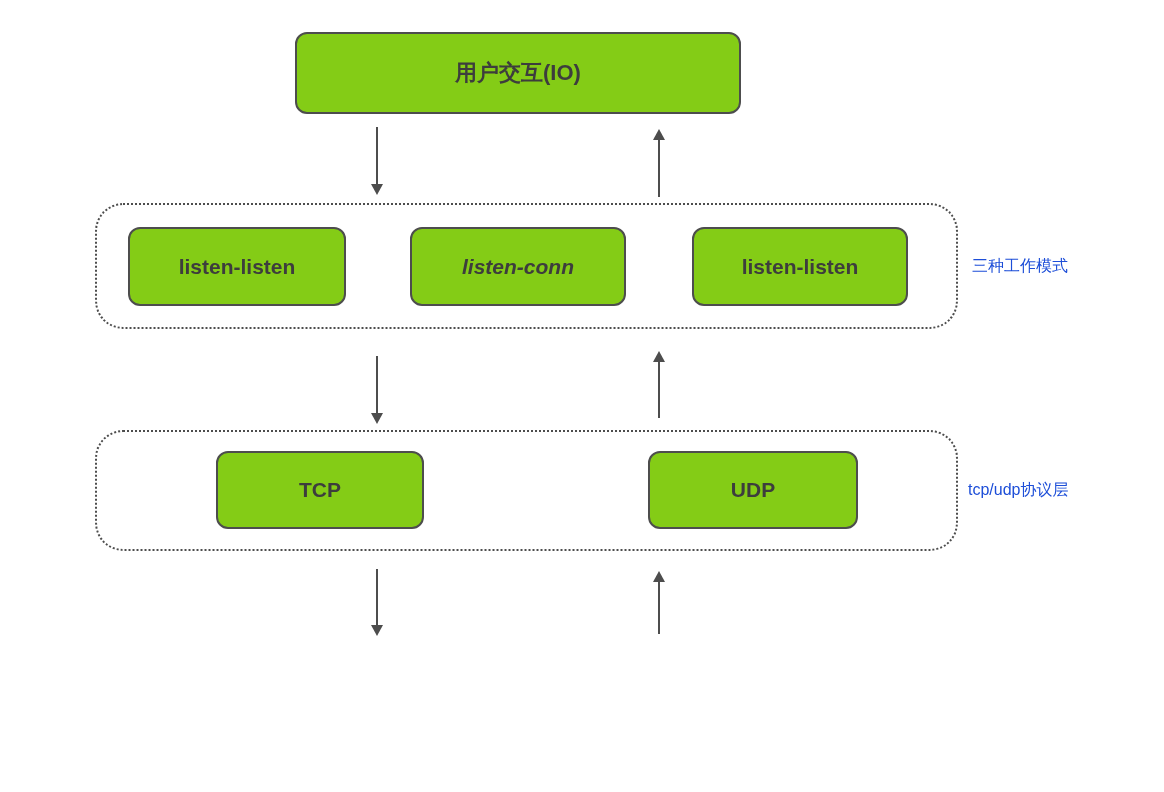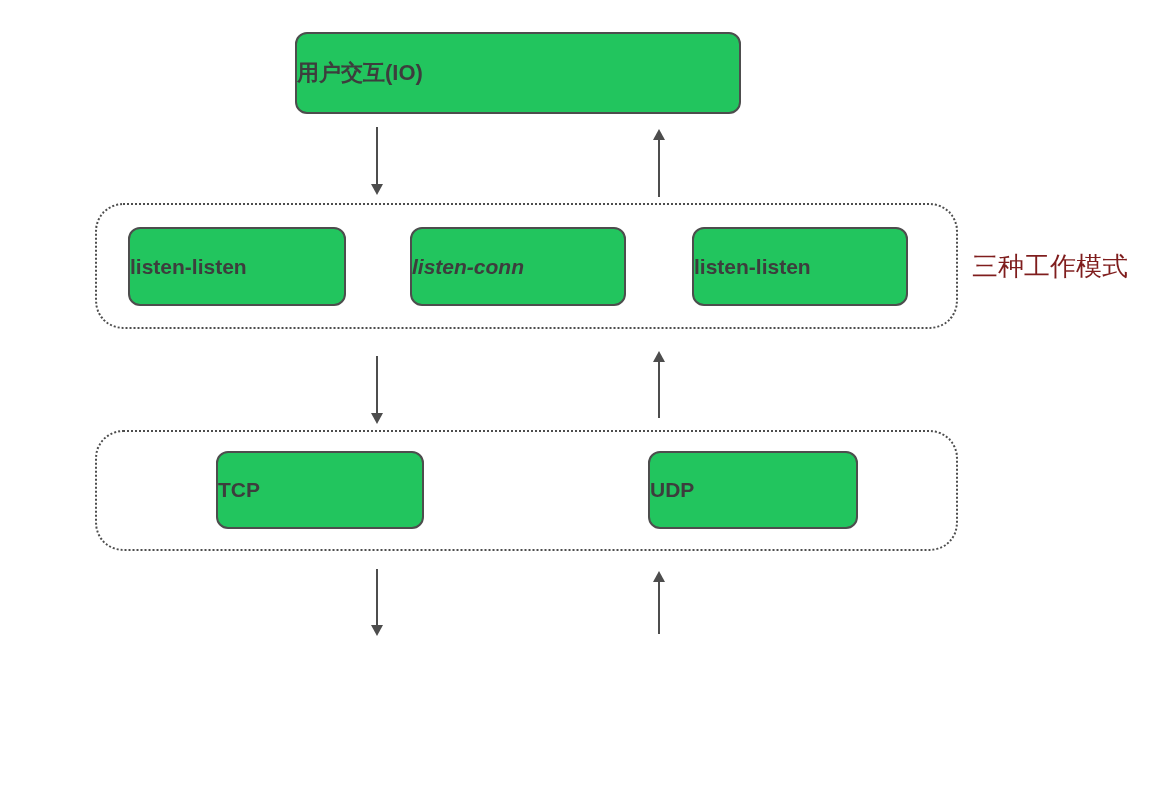--- a/index.html
+++ b/index.html
@@ -13,43 +13,44 @@
     height: 792px;
     background: #ffffff;
     overflow: hidden;
   }
 
   
   .node {
     position: absolute;
     border: 2.5px solid #4d4d4d;
     border-radius: 12px;
-    background: #22c55e;
+    background: #84cc16;
     display: flex;
     align-items: center;
+    justify-content: center;
     color: #3d3d3d;
     font-weight: bold;
     font-size: 21px;
     text-align: center;
   }
   .node.big { font-size: 22px; }
 
   
   .group {
     position: absolute;
     border: 2px dotted #4d4d4d;
     border-radius: 28px;
     background: #ffffff;
   }
 
   
   .caption {
     position: absolute;
-    color: #7f1d1d;
-    font-size: 26px;
+    color: #1d4ed8;
+    font-size: 16px;
     white-space: nowrap;
     line-height: 28px;
   }
 
   
   .arrow {
     position: absolute;
     width: 2px;
     background: #4d4d4d;
   }
@@ -131,18 +132,19 @@
   <div class="group" id="protocol-group"></div>
 
   <div class="node" id="udp-node">
     <span>UDP</span>
   </div>
 
   <div class="node" id="tcp-node">
     <span>TCP</span>
   </div>
 
+  <div class="caption" id="protocol-caption">tcp/udp协议层</div>
 
   <div class="arrow down" id="arrow-3-down"></div>
   <div class="arrow up" id="arrow-3-up"></div>
 
 
 </div>
 
 </body></html>

